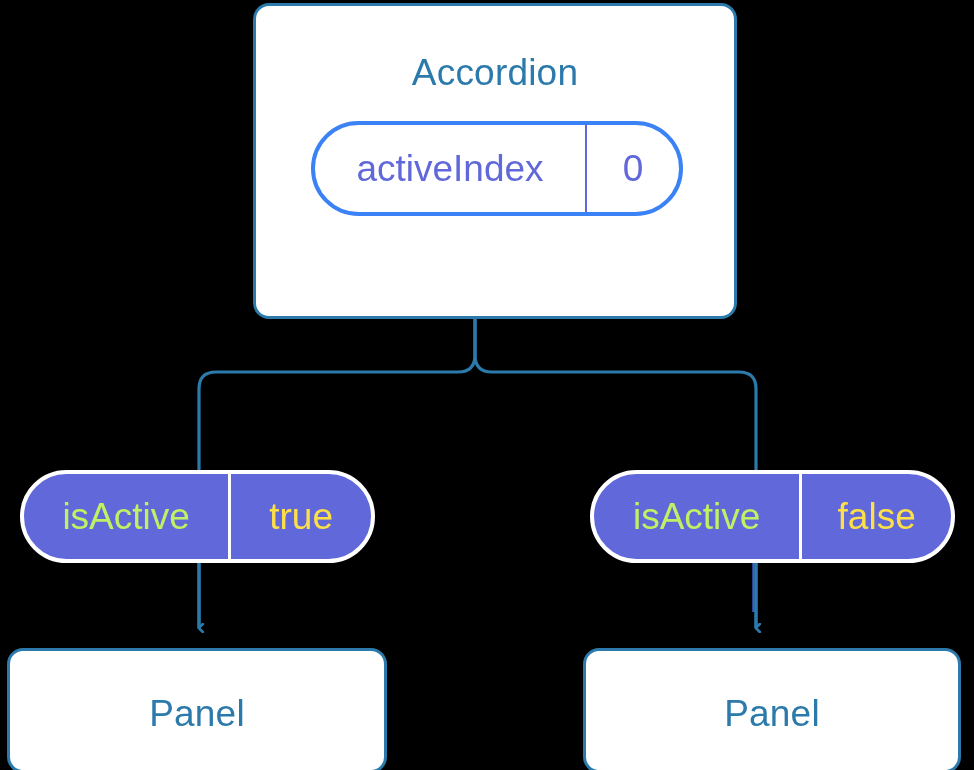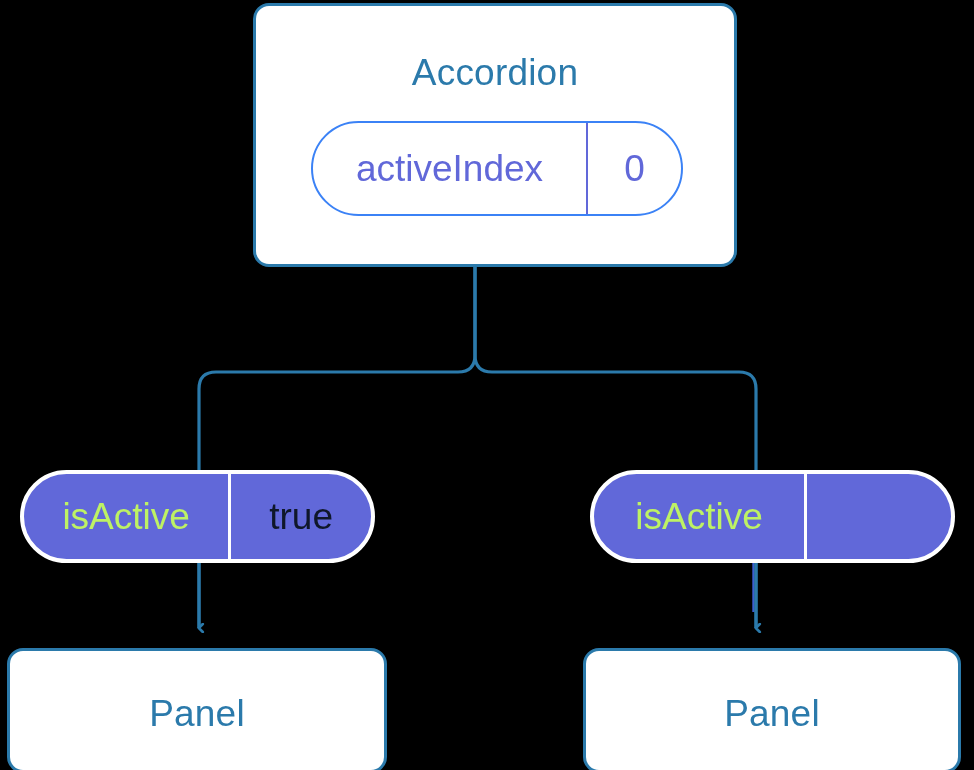--- a/index.html
+++ b/index.html
@@ -59,21 +59,21 @@
   .pill-key, .pill-val {
     display: flex;
     align-items: center;
     justify-content: center;
     white-space: nowrap;
     box-sizing: border-box;
   }
 
   
   .pill-outline {
-    border: 2px solid #3b82f6;
+    border: 4px solid #3b82f6;
     background: #ffffff;
   }
   .pill-outline .pill-key {
     color: #6168d9;
     font-size: 37px;
     border-right: 2px solid #6168d9;
   }
   .pill-outline .pill-val {
     color: #6168d9;
     font-size: 37px;
@@ -83,21 +83,21 @@
   .pill-filled {
     background: #6168d9;
     border: 4px solid #ffffff;
   }
   .pill-filled .pill-key {
     color: #bef264;
     font-size: 37px;
     border-right: 3px solid #ffffff;
   }
   .pill-filled .pill-val {
-    color: #0f172a;
+    color: #fde047;
     font-size: 37px;
   }
 </style>
 </head>
 <body>
 
 <div id="stage">
 
   <svg id="wires" viewBox="0 0 974 770" width="974" height="770" xmlns="http://www.w3.org/2000/svg">
     <defs>
@@ -120,39 +120,40 @@
              Q756,372 756,389
              L756,470" fill="none" stroke="#2b7aab" stroke-width="3.2" stroke-linecap="round" stroke-linejoin="round"></path>
 
     <path d="M753.5,470 L753.5,612" fill="none" stroke="#3d5fd1" stroke-width="2.4" stroke-linecap="butt"></path>
 
     <line x1="199" y1="563" x2="199" y2="628" stroke="#2b7aab" stroke-width="3.6" stroke-linecap="butt" marker-end="url(#arrowhead)"></line>
 
     <line x1="756" y1="563" x2="756" y2="628" stroke="#2b7aab" stroke-width="3.6" stroke-linecap="butt" marker-end="url(#arrowhead)"></line>
   </svg>
 
-  <div class="comp-box" style="left:253px; top:3px; width:484px; height:264px;padding-left:33px;">
+  <div class="comp-box" style="left:253px; top:3px; width:484px; height:316px;padding-left:33px;">
     <div class="comp-title" style="top:46px;">Accordion</div>
 
     <div class="pill pill-outline" style="left:55px; top:115px; width:372px; height:95px;">
       <div class="pill-key" style="width:278px;">activeIndex</div>
       <div class="pill-val" style="width:94px;">0</div>
     </div>
   </div>
 
   <div class="pill pill-filled" style="left:20px; top:470px; width:355px; height:93px;">
     <div class="pill-key" style="width:212px;">isActive</div>
     <div class="pill-val" style="width:143px;">true</div>
   </div>
 
   <div class="comp-box" style="left:7px; top:648px; width:380px; height:125px;">
     <div class="comp-title" style="top:42px;">Panel</div>
   </div>
 
   <div class="pill pill-filled" style="left:590px; top:470px; width:365px; height:93px;">
     <div class="pill-key" style="width:213px;">isActive</div>
+    <div class="pill-val" style="width:152px;">false</div>
   </div>
 
   <div class="comp-box" style="left:583px; top:648px; width:378px; height:125px;">
     <div class="comp-title" style="top:42px;">Panel</div>
   </div>
 
 </div>
 
 </body></html>

